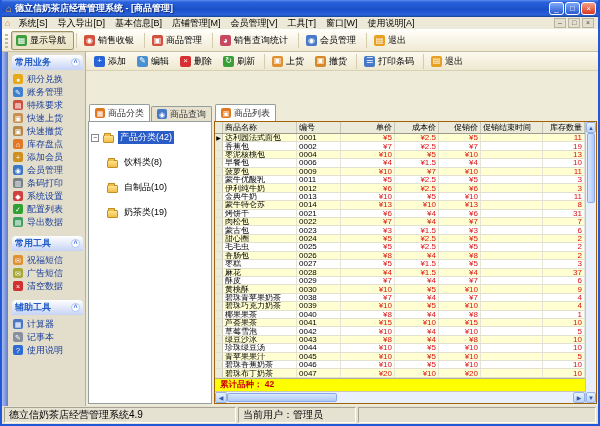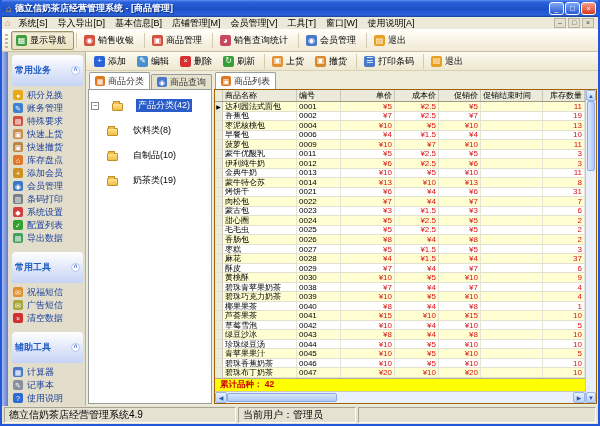--- a/index.html
+++ b/index.html
@@ -32,40 +32,40 @@
 .tb-sep{width:1px;height:15px;background:#D4CCAC;margin:0 2px;flex:0 0 1px;}
 .icon{display:inline-flex;align-items:center;justify-content:center;width:11px;height:11px;border-radius:2px;color:#fff;font-size:8px;line-height:1;flex:0 0 auto;}
 
 
 .content{flex:1;display:flex;min-height:0;}
 
 
 .sidebar{flex:0 0 84px;position:relative;background:#E2DECB;border-right:1px solid #B4B09A;padding:3px 2px 0 10px;overflow:hidden;}
 .sidebar::before{content:"";position:absolute;left:0;top:0;bottom:0;width:6px;background:linear-gradient(90deg,#A8BCF0,#5E7ACC);}
 .section{margin-bottom:6px;}
-.sec-header{height:31px;display:flex;align-items:center;justify-content:space-between;padding:0 3px;background:linear-gradient(#FFFFFF,#C6D3F5);border-radius:4px 4px 0 0;color:#215DC6;font-size:9px;font-weight:bold;white-space:nowrap;}
+.sec-header{height:15px;display:flex;align-items:center;justify-content:space-between;padding:0 3px;background:linear-gradient(#FFFFFF,#C6D3F5);border-radius:4px 4px 0 0;color:#215DC6;font-size:9px;font-weight:bold;white-space:nowrap;}
 .chev{width:9px;height:9px;border-radius:50%;background:#fff;border:1px solid #B0C4F0;color:#3A6AD4;font-size:7px;line-height:7px;text-align:center;flex:0 0 auto;}
 .sec-body{padding:3px 0 2px 1px;display:flex;flex-direction:column;gap:1px;}
 .side-item{display:flex;align-items:center;gap:4px;height:12px;font-size:9px;color:#1B3E9B;white-space:nowrap;}
 .side-item .icon{width:10px;height:10px;font-size:7px;}
 
 
 .main{flex:1;display:flex;flex-direction:column;min-width:0;background:#EFEBD9;}
 .panel-toolbar{flex:0 0 19px;display:flex;align-items:center;background:linear-gradient(#FCFAF0,#EFE8D0);border-bottom:1px solid #D8D0B4;padding-left:4px;font-size:9px;gap:1px;}
 .pt-btn{display:flex;align-items:center;gap:3px;height:16px;padding:0 5px 0 3px;border:1px solid transparent;border-radius:2px;white-space:nowrap;}
-.panel-body{flex:1;display:flex;min-height:0;padding:1px 1px 2px 2px;}
+.panel-body{flex:1;display:flex;min-height:0;padding:1px 1px 2px 2px;margin-top:32px;}
 
 
 .tree-panel{flex:0 0 110px;display:flex;flex-direction:column;margin-right:2px;min-height:0;}
 .tabs-row{flex:0 0 17px;display:flex;align-items:flex-end;gap:1px;padding-left:1px;}
 .tab{display:flex;align-items:center;gap:3px;height:15px;padding:0 5px;font-size:9px;background:#E6E2CE;border:1px solid #949E9E;border-bottom:none;border-radius:2px 2px 0 0;color:#333;white-space:nowrap;}
 .tab.active{background:#FFFFFF;height:17px;}
 .tab .icon{width:10px;height:10px;font-size:7px;}
 .tree-box{flex:1;background:#fff;border:1px solid #949E9E;font-size:9px;padding:3px 2px;overflow:hidden;}
-.tree-row{display:flex;align-items:center;gap:13px;height:25px;white-space:nowrap;}
+.tree-row{display:flex;align-items:center;gap:4px;height:25px;white-space:nowrap;}
 .tree-row.child{padding-left:16px;}
 .expander{width:8px;height:8px;border:1px solid #888;background:#fff;font-size:7px;line-height:6px;text-align:center;color:#333;flex:0 0 auto;}
 .folder{width:11px;height:8px;background:linear-gradient(#FFE48E,#F2BC46);border:1px solid #C09028;border-radius:1px;position:relative;flex:0 0 auto;margin-top:2px;}
 .folder::before{content:"";position:absolute;top:-3px;left:0;width:5px;height:2px;background:#F2BC46;border:1px solid #C09028;border-bottom:none;border-radius:1px 1px 0 0;}
 .tree-label{padding:0 2px;}
 .tree-label.selected{background:#2A5CC8;color:#fff;}
 
 
 .table-panel{flex:1;display:flex;flex-direction:column;min-width:0;min-height:0;border-radius:19px;}
 .grid-box{flex:1;display:flex;min-height:0;border:1px solid #a16207;background:#737373;}

